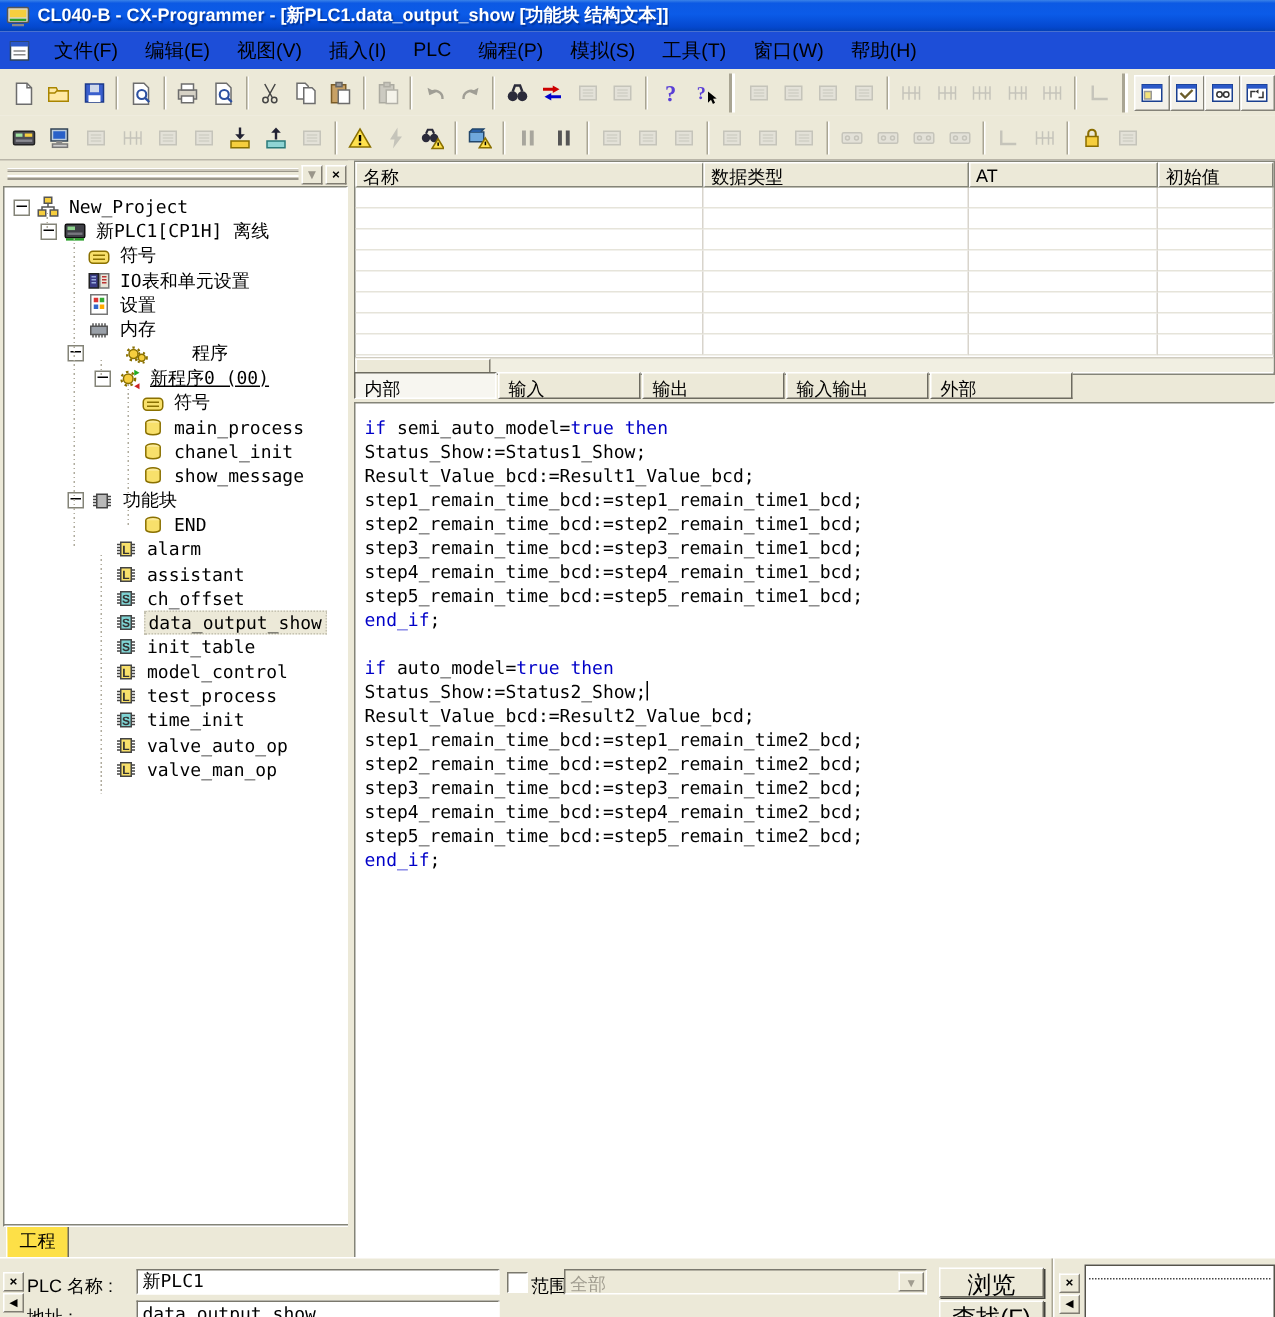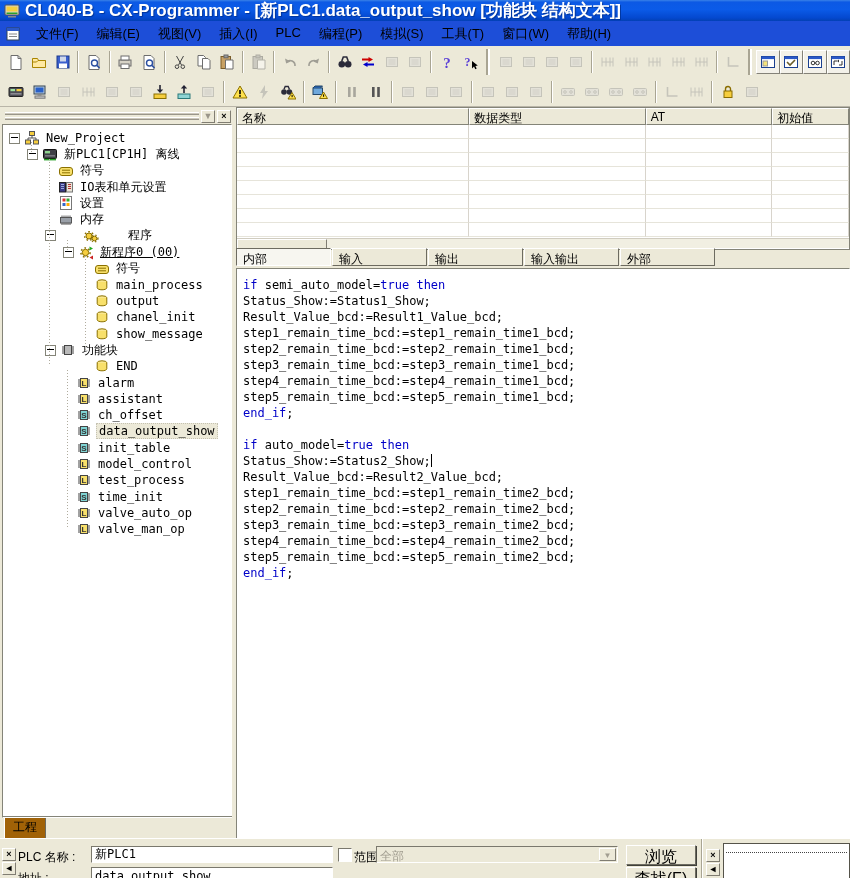--- a/index.html
+++ b/index.html
@@ -1,20 +1,20 @@
 <!DOCTYPE html>
 <html><head>
 <meta charset="utf-8">
 <style>
   html,body{margin:0;padding:0;background:#c0c0c0;}
   .window{position:relative;width:850px;height:878px;background:#ECE9D8;overflow:hidden;
     font-family:"Liberation Sans",sans-serif;font-size:12px;color:#000;}
   
   .titlebar{position:absolute;left:0;top:0;right:0;height:21px;display:flex;align-items:center;gap:5px;
-    padding-left:4px;color:#fff;font-weight:bold;font-size:17px;
+    padding-left:4px;color:#fff;font-weight:bold;font-size:12px;
     background:linear-gradient(180deg,#3a82e8 0%,#0c59e4 10%,#0b5be8 45%,#0448cf 85%,#0340b4 100%);}
   .titlebar .ttxt{white-space:nowrap;overflow:hidden;text-shadow:1px 1px 1px #00349a;}
   
   .menubar{position:absolute;left:0;top:21px;right:0;height:25px;display:flex;align-items:center;
     background:#1d4ed8;border-bottom:1px solid #fff;}
   .menu-item{padding:4px 9px;font-size:13px;cursor:default;}
   .mdiicon{margin-left:5px;margin-right:6px;}
   
   .toolbar{position:absolute;left:0;right:0;display:flex;align-items:center;background:#ECE9D8;padding-left:4px;}
   #toolbar1{top:46px;height:31px;border-bottom:1px solid #f7f6f0;}
@@ -41,21 +41,21 @@
   .expand{width:9px;height:9px;margin-right:4px;background:#fff;border:1px solid #848478;flex:none;
     position:relative;}
   .expand::after{content:"";position:absolute;left:1px;right:1px;top:3px;height:1px;background:#000;}
   .expand-sp{width:13px;flex:none;}
   .tree-ic{margin-right:4px;flex:none;}
   .tree-label{padding:0 2px;}
   .tree-label.sel{background:#ECE9D8;border:1px dotted #c5c2b2;}
   .guide{position:absolute;width:1px;background-image:repeating-linear-gradient(180deg,#b0ac9e 0 1px,transparent 1px 3px);}
   
   .wstabs{position:absolute;left:0;bottom:0;right:0;height:20px;border-top:1px solid #848478;padding-top:1px;}
-  .wstab{display:inline-block;margin-left:2px;padding:1px 8px 3px 8px;background:#a16207;font-size:12px;
+  .wstab{display:inline-block;margin-left:2px;padding:1px 8px 3px 8px;background:#fde047;font-size:12px;
     border-left:1px solid #fff;border-right:1px solid #6d6b60;border-bottom:1px solid #6d6b60;
     border-bottom-left-radius:2px;border-bottom-right-radius:2px;}
   
   .splitter{position:absolute;left:232px;top:107px;width:4px;height:731px;background:#ECE9D8;}
   .vartable{position:absolute;left:236px;top:107px;right:0;height:141px;background:#fff;
     border:1px solid #848478;}
   .vt-header{display:flex;height:17px;background:#ECE9D8;}
   .vt-h{box-sizing:border-box;padding:1px 4px;font-size:12px;border-right:1px solid #848478;
     border-top:1px solid #fff;border-left:1px solid #fff;border-bottom:1px solid #848478;
     overflow:hidden;white-space:nowrap;}
@@ -638,28 +638,20 @@
               </svg></span>
             <span class="tree-label">符号</span>
           </div>
           <div class="tree-row" style="padding-left: 78px;">
             <span class="expand-sp"></span>
             <span class="ic tree-ic"><svg width="16" height="16" viewBox="0 0 16 16" xmlns="http://www.w3.org/2000/svg">
                 <ellipse cx="8" cy="4.8" rx="4.8" ry="2" fill="#FBEA9A" stroke="#8a7000"></ellipse>
                 <path d="M3.2 4.8v6c0 1.1 2.1 2 4.8 2s4.8-.9 4.8-2v-6" fill="#F8E06B" stroke="#8a7000"></path>
               </svg></span>
             <span class="tree-label">main_process</span>
-          </div>
-          <div class="tree-row" style="padding-left: 78px;">
-            <span class="expand-sp"></span>
-            <span class="ic tree-ic"><svg width="16" height="16" viewBox="0 0 16 16" xmlns="http://www.w3.org/2000/svg">
-                <ellipse cx="8" cy="4.8" rx="4.8" ry="2" fill="#FBEA9A" stroke="#8a7000"></ellipse>
-                <path d="M3.2 4.8v6c0 1.1 2.1 2 4.8 2s4.8-.9 4.8-2v-6" fill="#F8E06B" stroke="#8a7000"></path>
-              </svg></span>
-            <span class="tree-label">output</span>
           </div>
           <div class="tree-row" style="padding-left: 78px;">
             <span class="expand-sp"></span>
             <span class="ic tree-ic"><svg width="16" height="16" viewBox="0 0 16 16" xmlns="http://www.w3.org/2000/svg">
                 <ellipse cx="8" cy="4.8" rx="4.8" ry="2" fill="#FBEA9A" stroke="#8a7000"></ellipse>
                 <path d="M3.2 4.8v6c0 1.1 2.1 2 4.8 2s4.8-.9 4.8-2v-6" fill="#F8E06B" stroke="#8a7000"></path>
               </svg></span>
             <span class="tree-label">chanel_init</span>
           </div>
           <div class="tree-row" style="padding-left: 78px;">

